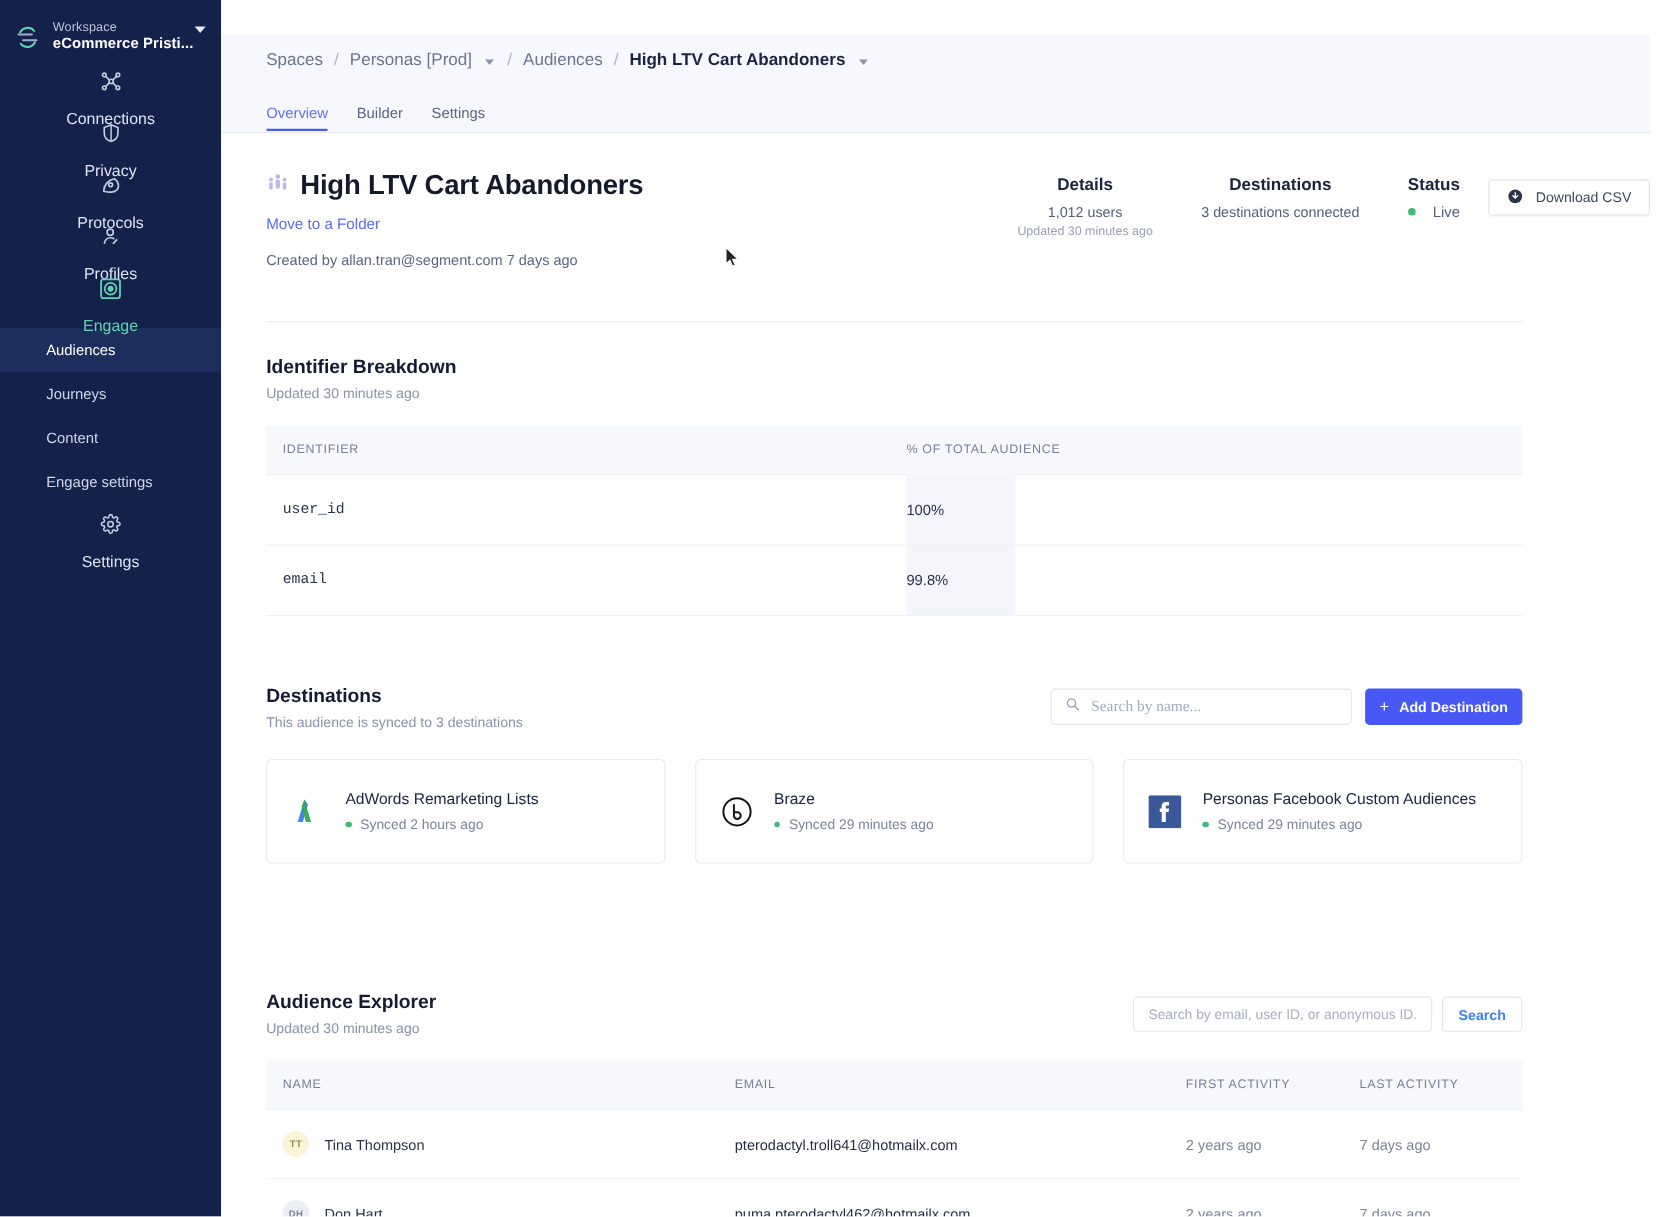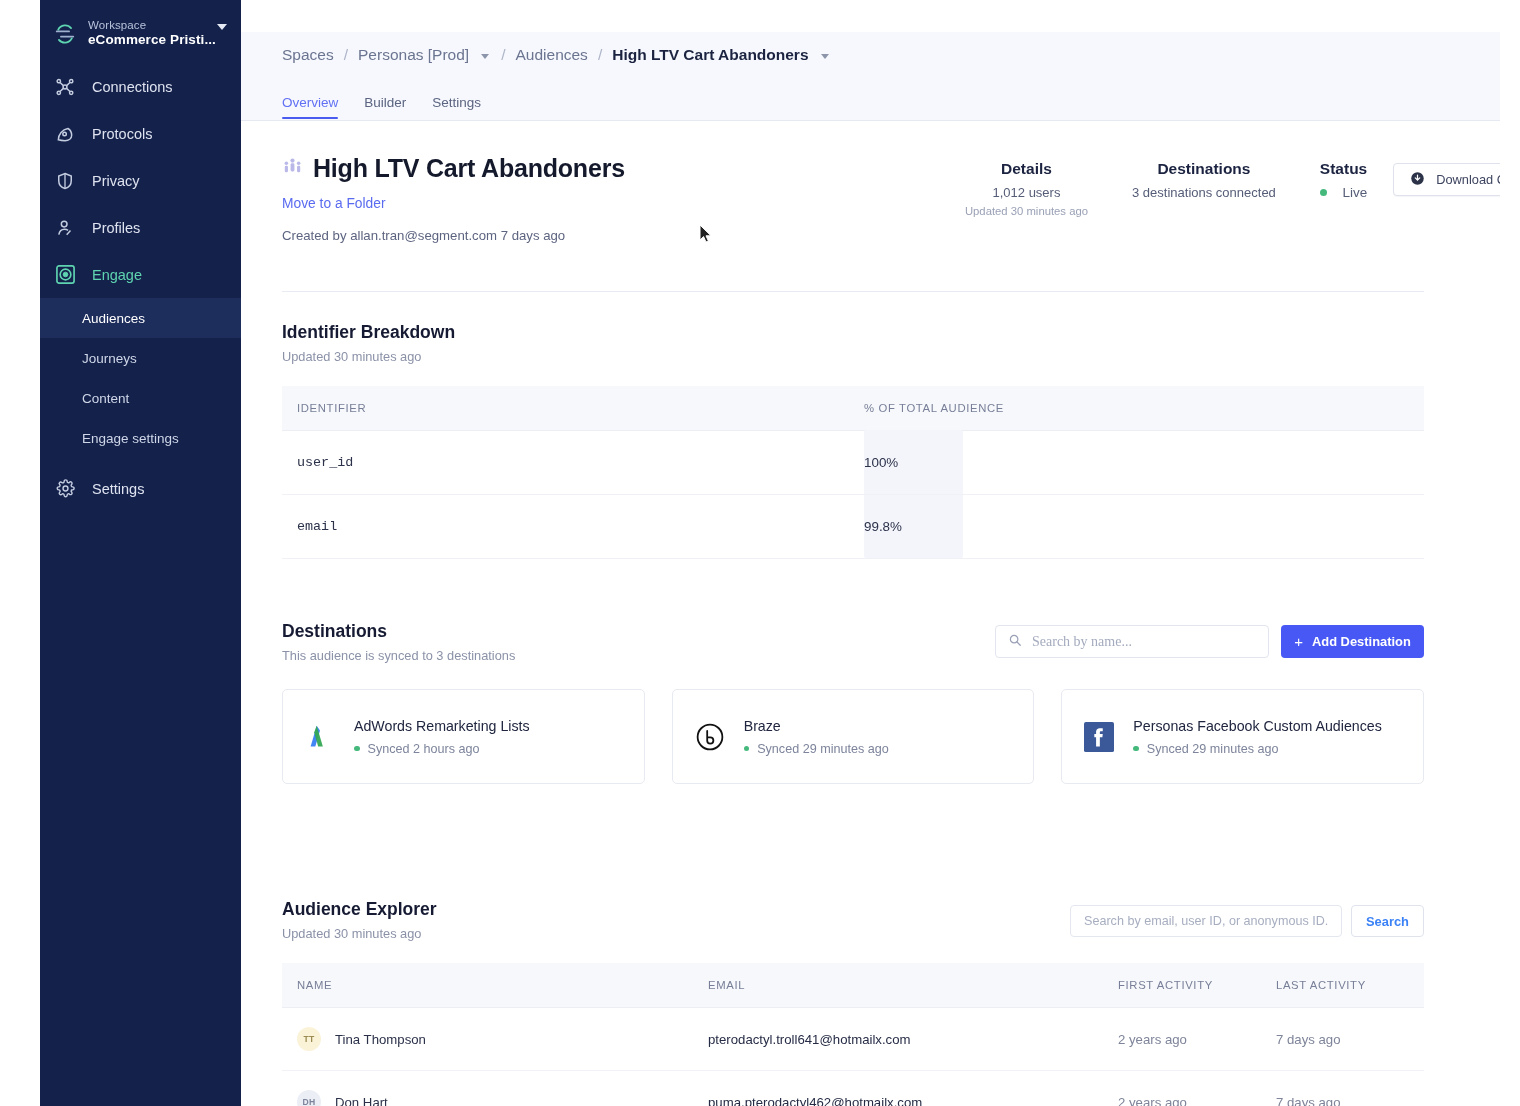--- a/index.html
+++ b/index.html
@@ -2,21 +2,21 @@
 <html><head>
 <meta charset="utf-8">
 <style>
   * { box-sizing: border-box; margin: 0; padding: 0; }
   html, body {
     width: 1520px; height: 1106px;
     font-family: "Liberation Sans", sans-serif;
     background: #ffffff;
     overflow: hidden;
   }
-  .app { position: relative; width: 1520px; height: 1106px; display: flex; background:#ffffff;padding-left:40px; }
+  .app { position: relative; width: 1520px; height: 1106px; display: flex; background:#ffffff; }
 
   
   .sidebar {
     width: 201px; height: 1106px; flex: 0 0 201px;
     background: #13214b;
     color: #dfe3f0;
     padding-top: 8px;
     position: relative;
   }
   .ws-row {
@@ -30,21 +30,21 @@
   .ws-name { font-size: 13.5px; font-weight: 700; color: #ffffff; letter-spacing: .1px; }
   .ws-caret {
     position: absolute; right: 14px; top: 16px;
     width: 0; height: 0; border-left: 5px solid transparent;
     border-right: 5px solid transparent; border-top: 6px solid #e6eaf5;
   }
 
   .nav-item {
     display: flex; align-items: center; gap: 16px;
     height: 47px; padding: 0 14px;
-    font-size: 14.5px; color: #dfe3f0; cursor: pointer;
+    font-size: 14.5px; color: #dfe3f0; cursor: pointer; flex-direction: column;
   }
   .nav-item .nico { width: 22px; height: 22px; flex:0 0 22px; display:flex; align-items:center; justify-content:center; }
   .nav-item.active-top { color: #5fd4b0; }
   .nav-item.active-top .nico svg { stroke: #5fd4b0; }
   .sub-item {
     display: flex; align-items: center;
     height: 40px; padding: 0 14px 0 42px;
     font-size: 13.5px; color: #cfd6e8; cursor: pointer;
   }
   .sub-item.selected { background: #1d2d5c; color: #ffffff; }
@@ -229,35 +229,35 @@
             <circle cx="19.4" cy="19" r="2"></circle>
           <path d="M6 6.6l4.4 4M17.9 6.6l-4.3 4M6 17.4l4.4-4M17.9 17.4l-4.3-4"></path>
         </svg>
       </span>
       <span>Connections</span>
     </div>
 
     <div class="nav-item">
       <span class="nico">
         <svg width="20" height="20" viewBox="0 0 24 24" fill="none" stroke="#c4cce0" stroke-width="1.8">
-          <path d="M4 19c0-6.6 4.9-12.4 11.5-13.6C18.6 7.2 20 10.3 20 13.6 20 17.3 16.6 20 12 20c-3 0-6-.4-8-1z"></path>
-          <circle cx="11.5" cy="12" r="2.1"></circle>
-        </svg>
-      </span>
-      <span>Protocols</span>
+          <path d="M12 3l7.5 3v5.6c0 4.6-3.1 8.2-7.5 9.4-4.4-1.2-7.5-4.8-7.5-9.4V6L12 3z"></path>
+          <path d="M12 3v18" stroke="#c4cce0" stroke-width="1.6"></path>
+        </svg>
+      </span>
+      <span>Privacy</span>
     </div>
 
     <div class="nav-item">
       <span class="nico">
         <svg width="20" height="20" viewBox="0 0 24 24" fill="none" stroke="#c4cce0" stroke-width="1.8">
-          <path d="M12 3l7.5 3v5.6c0 4.6-3.1 8.2-7.5 9.4-4.4-1.2-7.5-4.8-7.5-9.4V6L12 3z"></path>
-          <path d="M12 3v18" stroke="#c4cce0" stroke-width="1.6"></path>
-        </svg>
-      </span>
-      <span>Privacy</span>
+          <path d="M4 19c0-6.6 4.9-12.4 11.5-13.6C18.6 7.2 20 10.3 20 13.6 20 17.3 16.6 20 12 20c-3 0-6-.4-8-1z"></path>
+          <circle cx="11.5" cy="12" r="2.1"></circle>
+        </svg>
+      </span>
+      <span>Protocols</span>
     </div>
 
     <div class="nav-item">
       <span class="nico">
         <svg width="20" height="20" viewBox="0 0 24 24" fill="none" stroke="#c4cce0" stroke-width="1.8">
           <circle cx="11" cy="7.3" r="3.4"></circle>
           <path d="M4.6 20c.6-4.1 3.4-6.6 6.9-6.6 1.6 0 3 .5 4.2 1.4"></path>
           <path d="M14 20l4.6-4.9"></path>
         </svg>
       </span>

